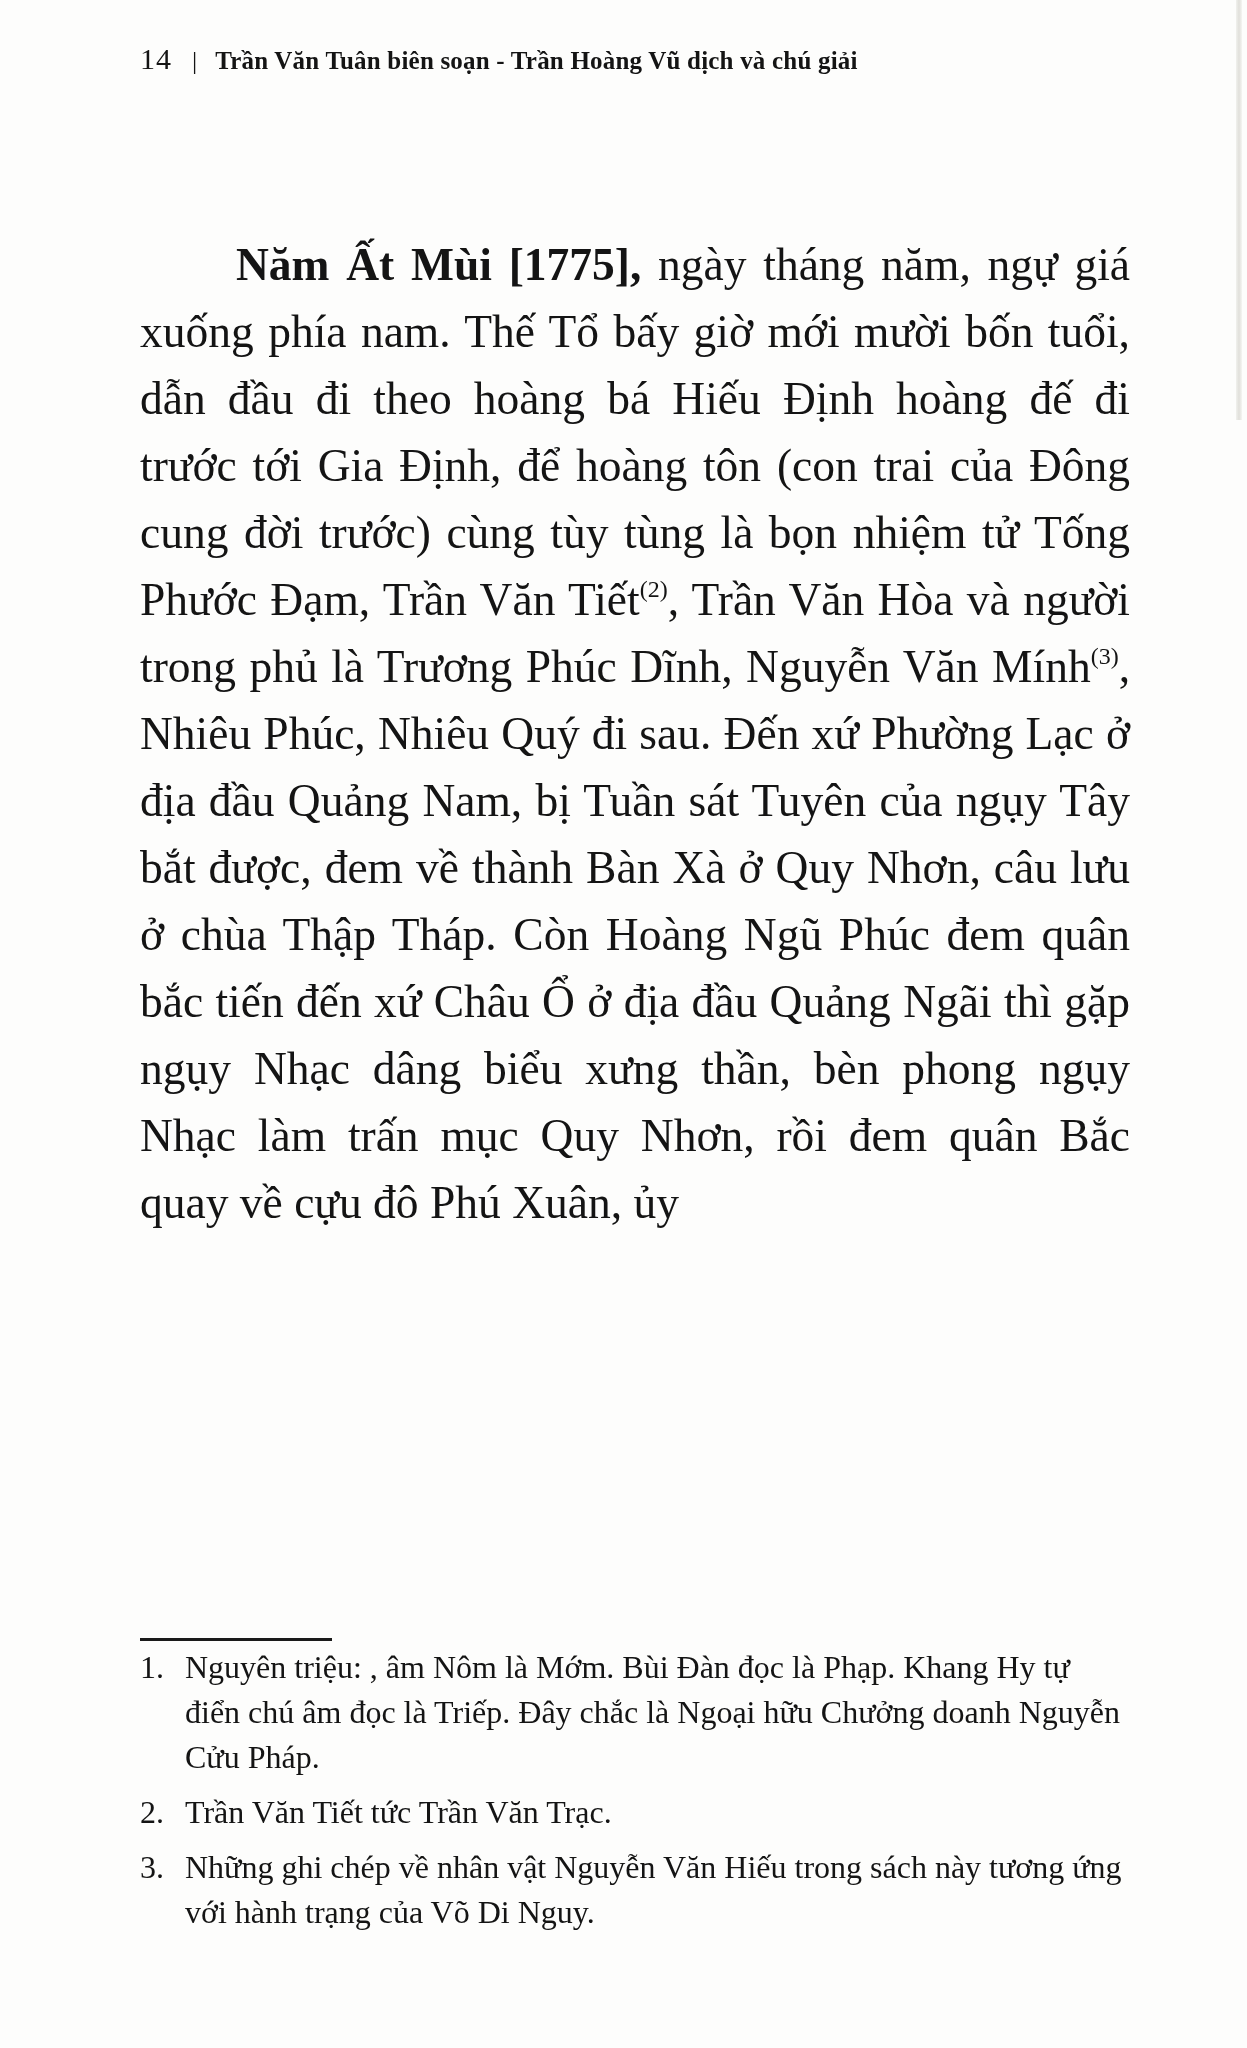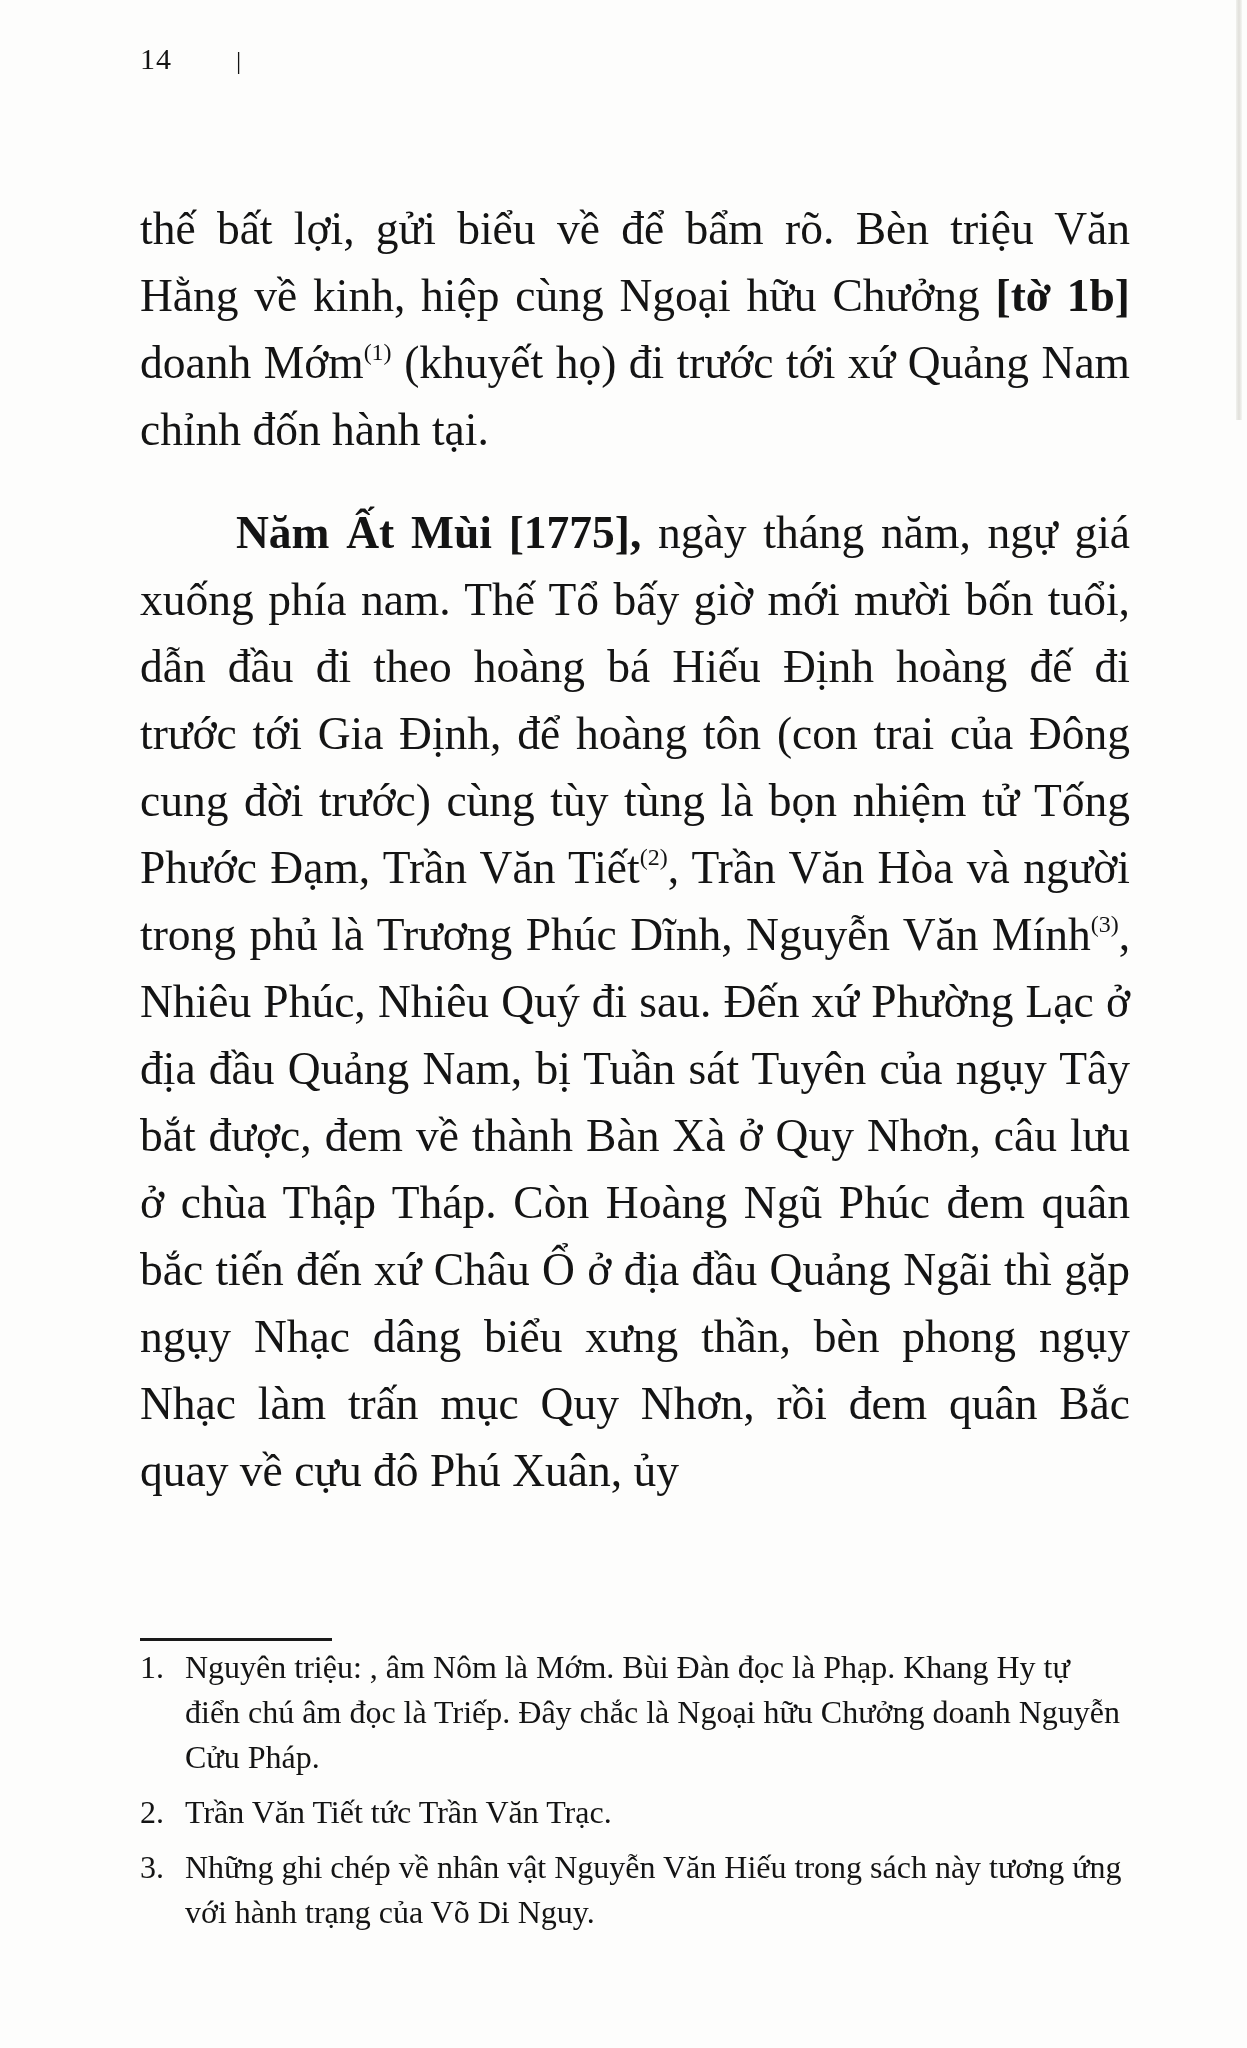--- a/index.html
+++ b/index.html
@@ -26,21 +26,20 @@
     }
     .running-header {
       position: absolute;
       left: 140px;
       top: 42px;
       width: 900px;
       height: 50px;
       display: flex;
       align-items: baseline;
       font-size: 28px;
-      gap: 44px;
     }
     .page-number {
       font-size: 30px;
       letter-spacing: 1px;
     }
     .header-sep {
       margin: 0 18px 0 20px;
       font-size: 26px;
     }
     .header-title {
@@ -103,24 +102,24 @@
     }
   </style>
 </head>
 <body>
 
 <div class="page-edge"></div>
 
 <div class="running-header">
   <span class="page-number">14</span>
   <span class="header-sep">|</span>
+  <span class="header-title">Trần Văn Tuân biên soạn - Trần Hoàng Vũ dịch và chú giải</span>
 </div>
 
 <div class="body-text">
-  <p><span>thế bất lợi, gửi biểu về để bẩm rõ. Bèn triệu Văn Hằng về kinh, hiệp cùng Ngoại hữu Chưởng </span><span class="bold">[tờ 1b]</span><span> doanh Mớm</span><sup class="fn-ref">(1)</sup><span> (khuyết họ) đi trước tới xứ Quảng Nam chỉnh đốn hành tại.</span></p>
   <p class="indent"><span class="bold">Năm Ất Mùi [1775],</span><span> ngày tháng năm, ngự giá xuống phía nam. Thế Tổ bấy giờ mới mười bốn tuổi, dẫn đầu đi theo hoàng bá Hiếu Định hoàng đế đi trước tới Gia Định, để hoàng tôn (con trai của Đông cung đời trước) cùng tùy tùng là bọn nhiệm tử Tống Phước Đạm, Trần Văn Tiết</span><sup class="fn-ref">(2)</sup><span>, Trần Văn Hòa và người trong phủ là Trương Phúc Dĩnh, Nguyễn Văn Mính</span><sup class="fn-ref">(3)</sup><span>, Nhiêu Phúc, Nhiêu Quý đi sau. Đến xứ Phường Lạc ở địa đầu Quảng Nam, bị Tuần sát Tuyên của ngụy Tây bắt được, đem về thành Bàn Xà ở Quy Nhơn, câu lưu ở chùa Thập Tháp. Còn Hoàng Ngũ Phúc đem quân bắc tiến đến xứ Châu Ổ ở địa đầu Quảng Ngãi thì gặp ngụy Nhạc dâng biểu xưng thần, bèn phong ngụy Nhạc làm trấn mục Quy Nhơn, rồi đem quân Bắc quay về cựu đô Phú Xuân, ủy</span></p>
 </div>
 
 <div class="footnote-rule"></div>
 
 <div class="footnotes">
   <div class="footnote">
     <span class="fn-num">1.</span>
     <span class="fn-text"><span>Nguyên triệu: 𠯇, âm Nôm là Mớm. Bùi Đàn đọc là Phạp. </span><span class="italic">Khang Hy tự điển</span><span> chú âm đọc là Triếp. Đây chắc là Ngoại hữu Chưởng doanh Nguyễn Cửu Pháp.</span></span>
   </div>

